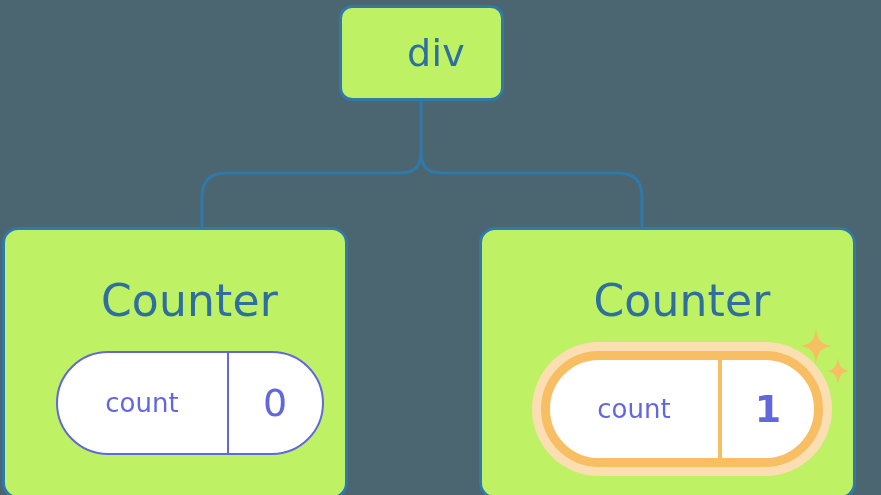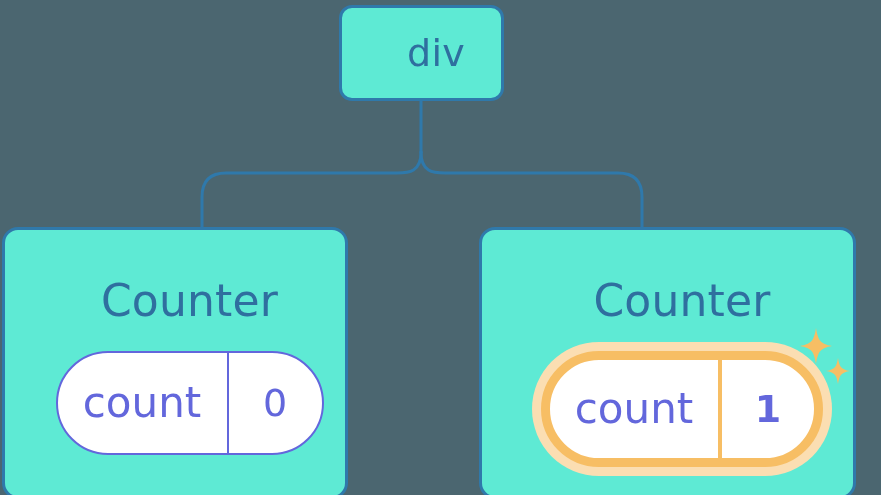--- a/index.html
+++ b/index.html
@@ -25,21 +25,21 @@
     left: 0;
     top: 0;
     width: 881px;
     height: 495px;
     pointer-events: none;
   }
 
   
   .node {
     position: absolute;
-    background: #5eead4;
+    background: #bef264;
     border: 3px solid #2f79ab;
     border-radius: 14px;
     box-sizing: border-box;
     z-index: 2;
     padding-left: 29px;
   }
   .node-root {
     left: 339px;
     top: 5px;
     width: 165px;
@@ -113,21 +113,21 @@
   }
   .pill-plain .pill-val { flex: 1 1 auto; }
   .pill-highlight .pill-key {
     flex: 0 0 172px;
     border-right: 4px solid #f7be64;
   }
   .pill-highlight .pill-val { flex: 1 1 auto; }
 
   .key-text {
     color: #6367dc;
-    font-size: 42px;
+    font-size: 26px;
     line-height: 1;
   }
   .val-text {
     color: #6367dc;
     font-size: 38px;
     line-height: 1;
   }
   .val-text.bold { font-weight: bold; }
 
   

